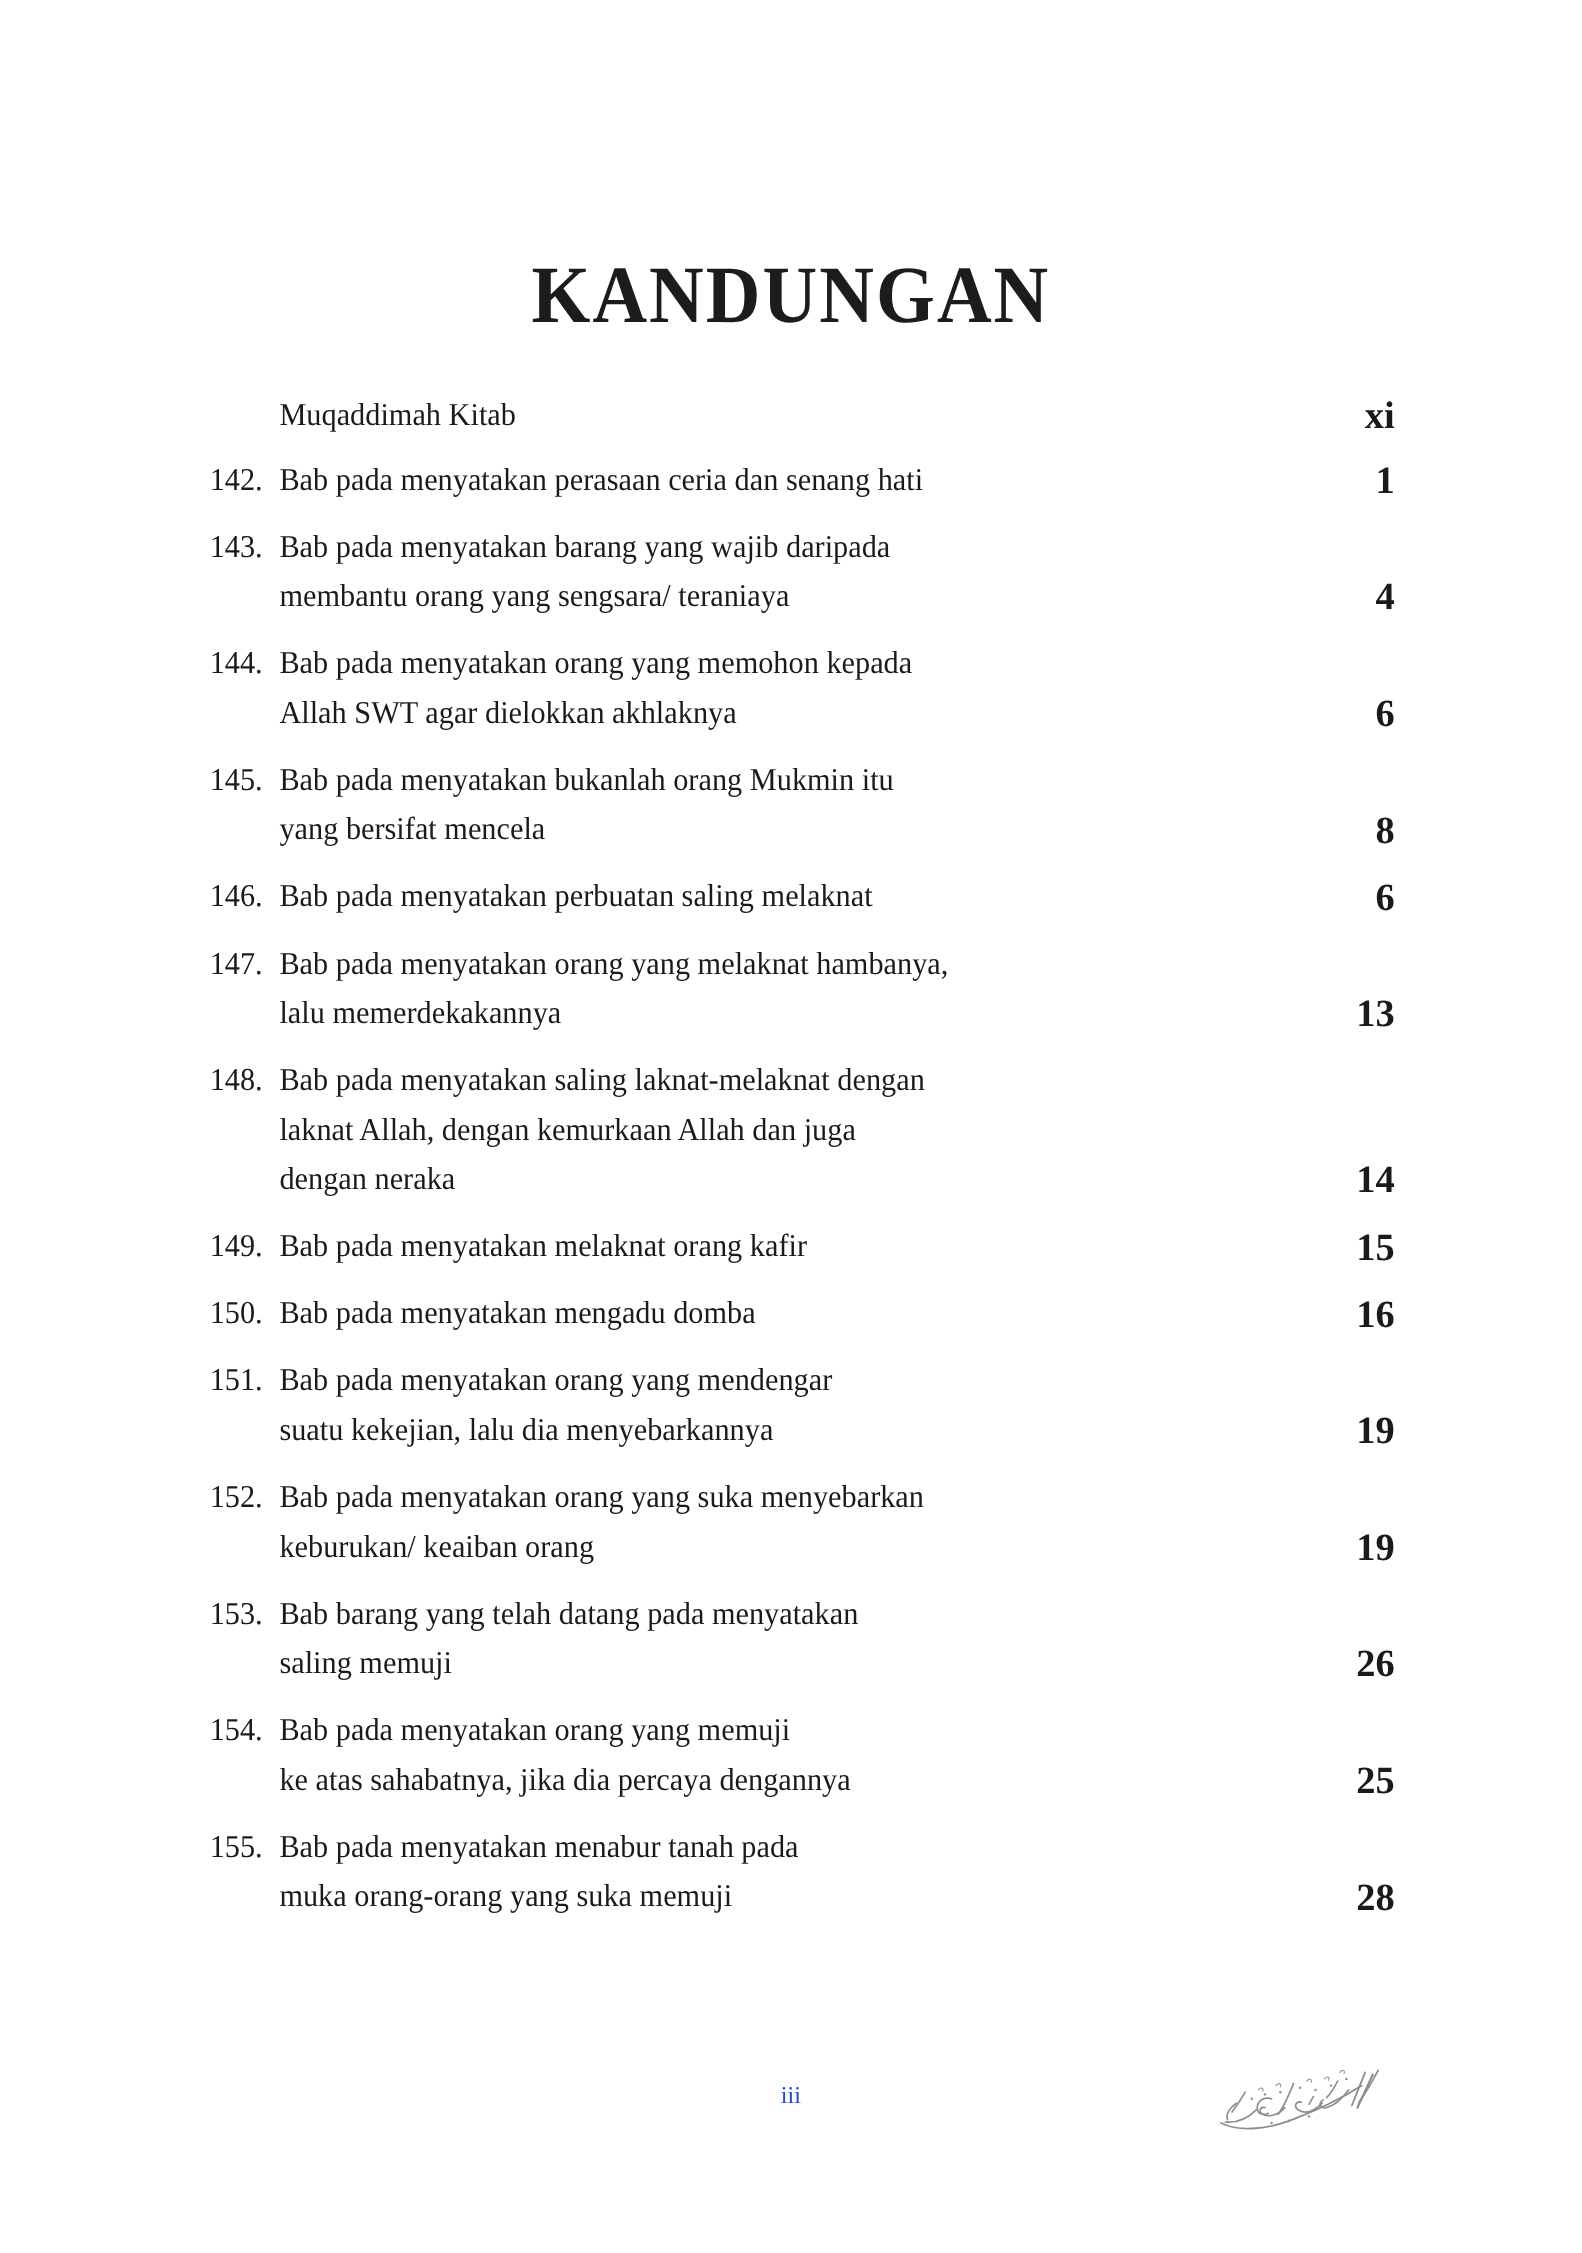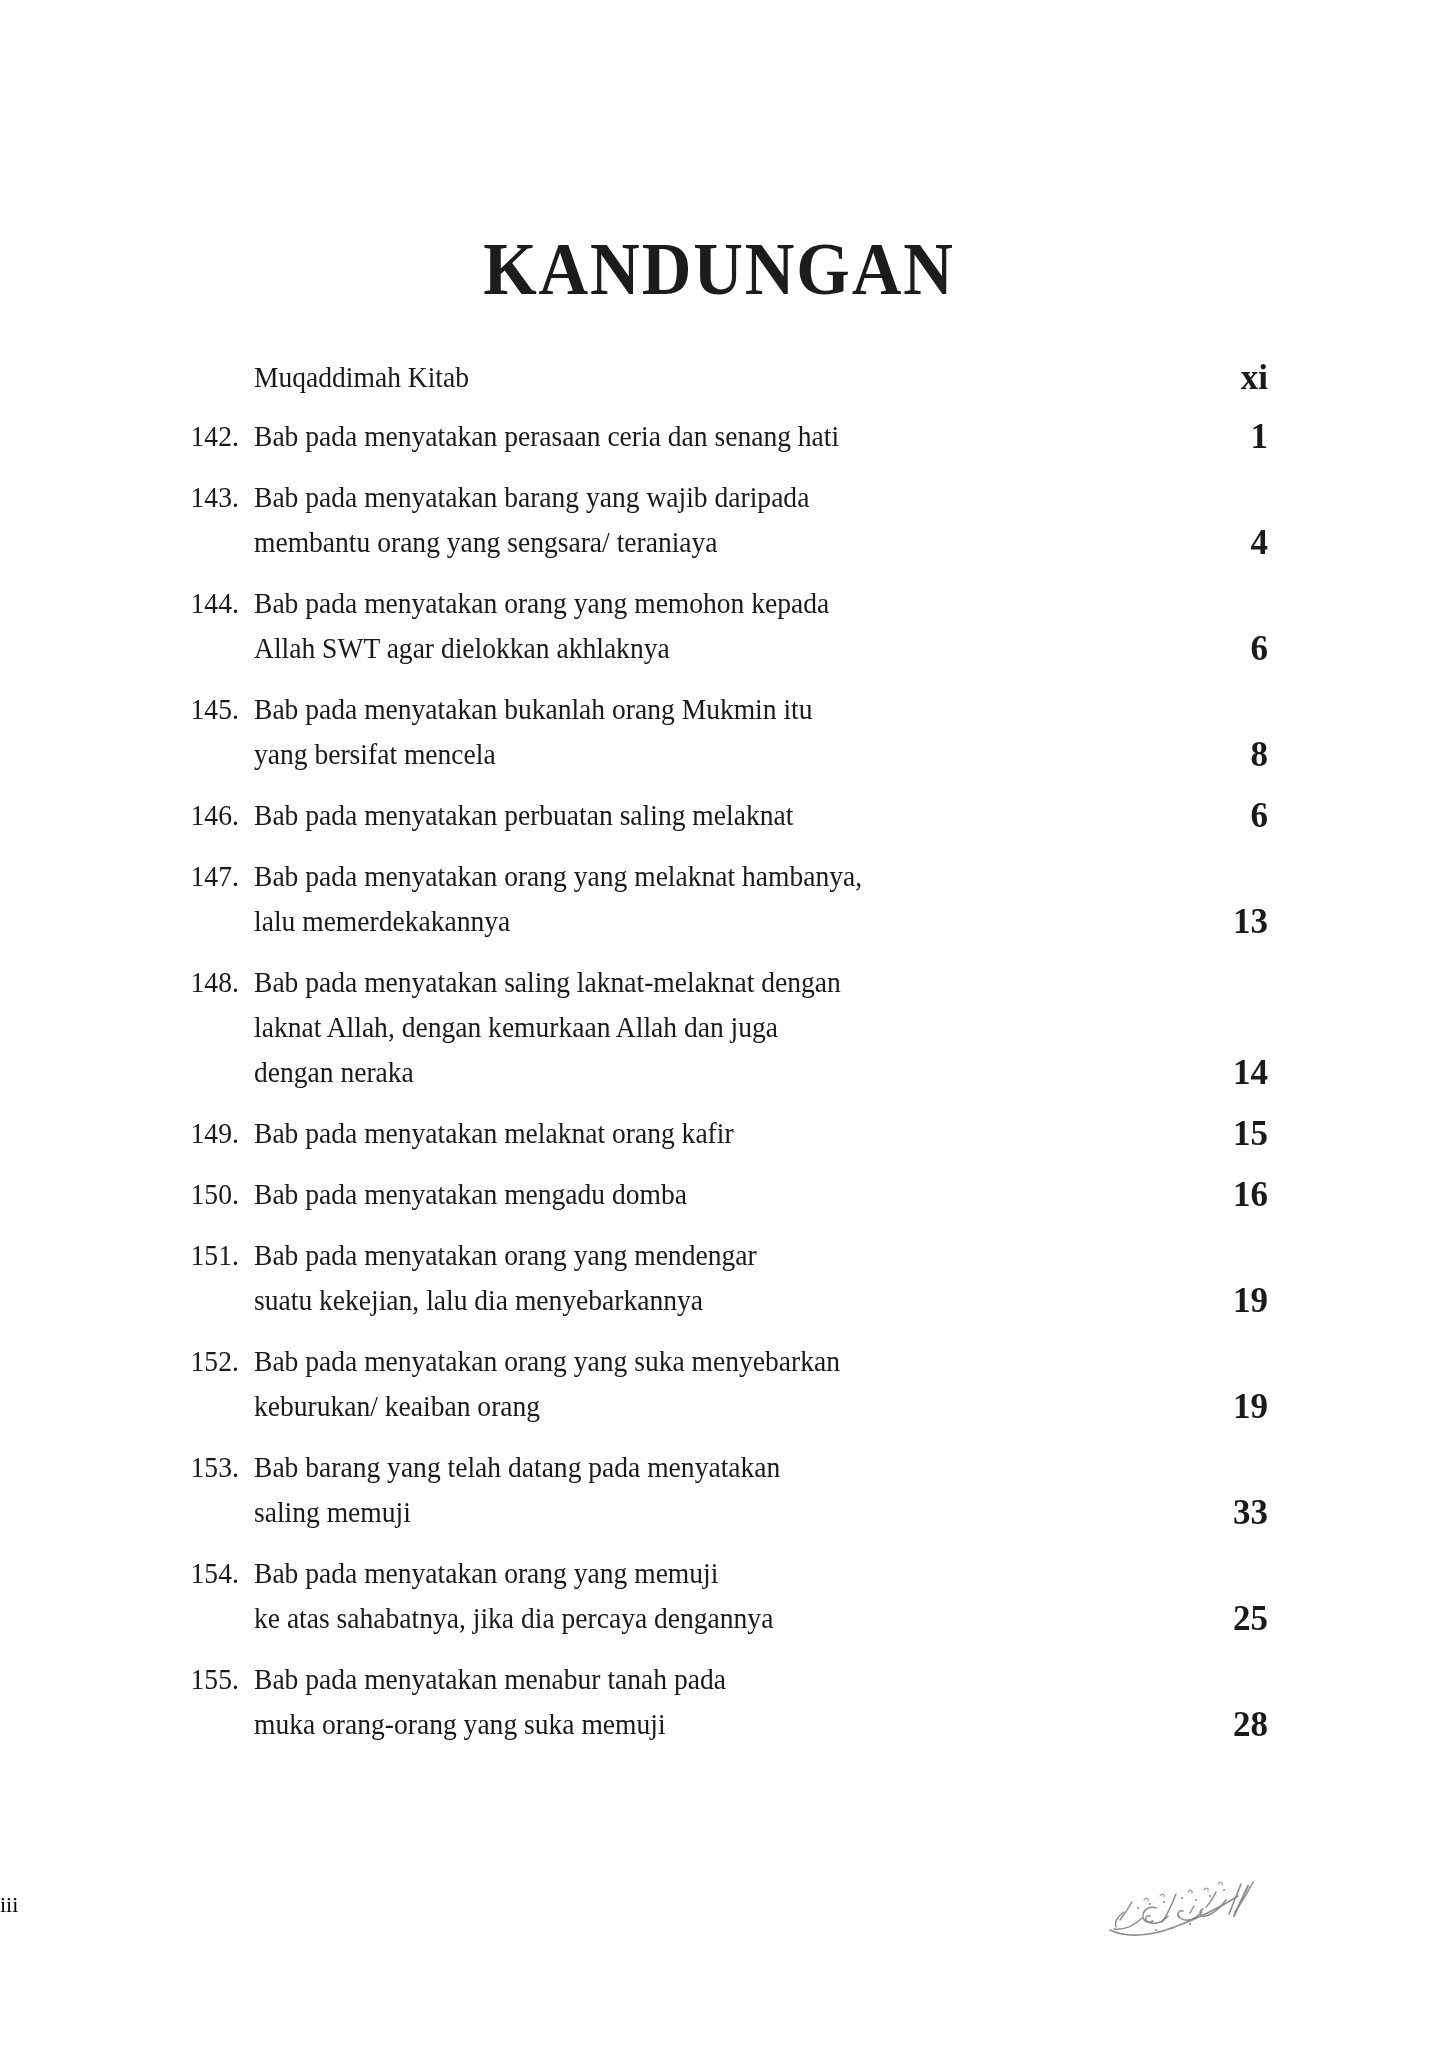--- a/index.html
+++ b/index.html
@@ -96,23 +96,23 @@
 
   .preface .num-col { visibility: hidden; }
   .preface .title-col { font-size: 29px; }
 
   
   .folio {
     position: absolute;
     top: 1892px;
     left: 0;
     width: 1438px;
-    text-align: left;
+    text-align: center;
     font-size: 22px;
-    color: #000000;
+    color: #1d4ed8;
   }
 
   .colophon {
     position: absolute;
     left: 1098px;
     top: 1872px;
     width: 170px;
     height: 80px;
   }
 
@@ -224,21 +224,21 @@
             <span class="line">keburukan/ keaiban orang</span>
           </div>
           <div class="page-col bottom">19</div>
         </div>
         <div class="toc-row">
           <div class="num-col">153.</div>
           <div class="title-col">
             <span class="line">Bab barang yang telah datang pada menyatakan</span>
             <span class="line">saling memuji</span>
           </div>
-          <div class="page-col bottom">33</div>
+          <div class="page-col bottom">26</div>
         </div>
         <div class="toc-row">
           <div class="num-col">154.</div>
           <div class="title-col">
             <span class="line">Bab pada menyatakan orang yang memuji</span>
             <span class="line">ke atas sahabatnya, jika dia percaya dengannya</span>
           </div>
           <div class="page-col bottom">25</div>
         </div>
         <div class="toc-row">

